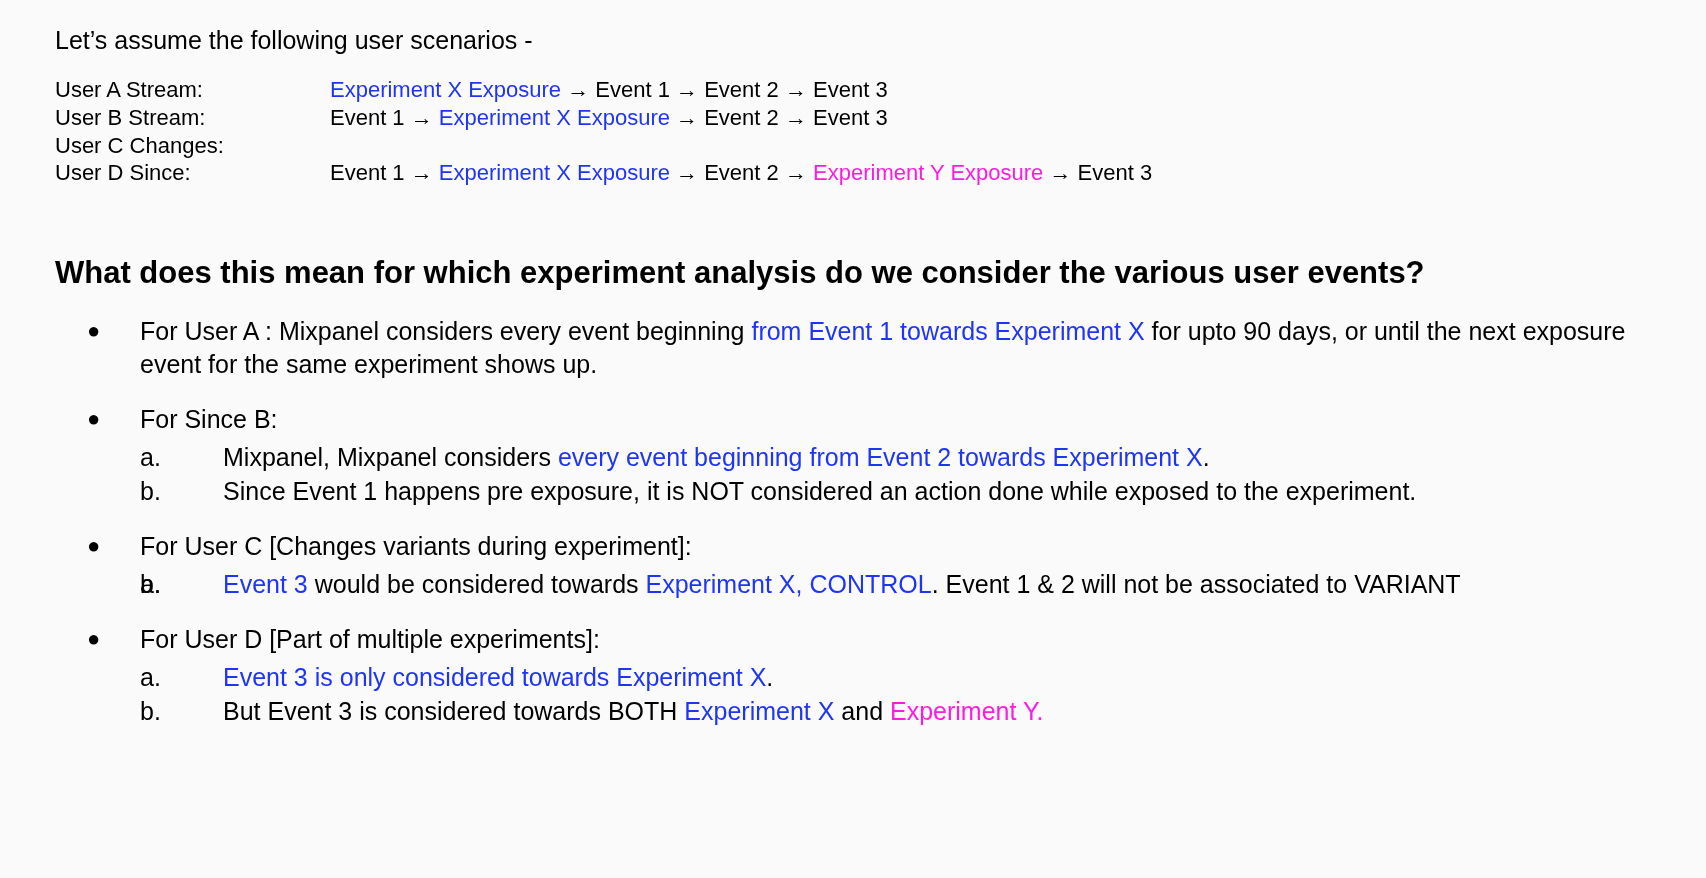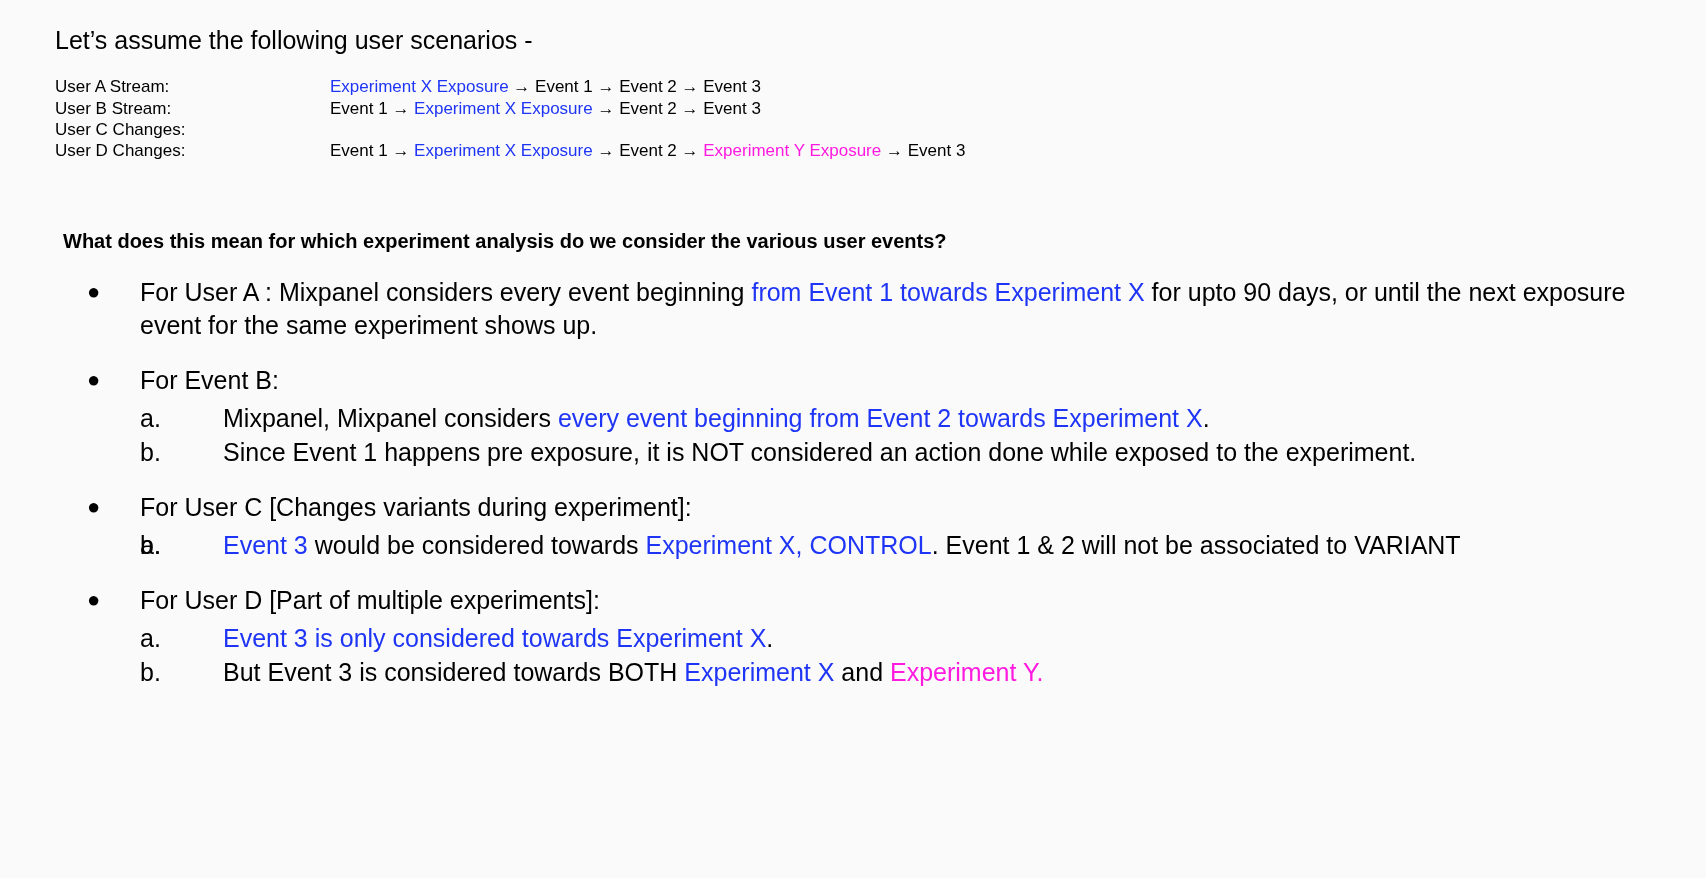--- a/index.html
+++ b/index.html
@@ -25,38 +25,38 @@
     font-size: 25px;
     line-height: 1.45;
     margin: 0 0 18px 0;
   }
   .streams {
     margin: 0 0 6px 0;
   }
   .stream-row {
     display: flex;
     align-items: baseline;
-    font-size: 17px;
+    font-size: 22px;
     line-height: 1.26;
     white-space: nowrap;
   }
   .stream-label {
     width: 275px;
     flex: 0 0 275px;
     color: #000;
   }
   .stream-flow {
     color: #000;
   }
   .blue { color: #1f35f5; }
   .magenta { color: #ff1ae0; }
   .question {
-    font-size: 20px;
+    font-size: 31px;
     font-weight: bold;
-    margin: 66px 0 0 8px;
+    margin: 66px 0 0 0;
     line-height: 1.3;
   }
   ul.outer {
     list-style: none;
     margin: 22px 0 0 0;
     padding: 0;
   }
   ul.outer > li {
     position: relative;
     padding-left: 85px;
@@ -104,30 +104,30 @@
         <div class="stream-flow"><span class="blue">Experiment X Exposure</span><span> → </span><span>Event 1</span><span> → </span><span>Event 2</span><span> → </span><span>Event 3</span></div>
       </div>
       <div class="stream-row">
         <div class="stream-label">User B Stream:</div>
         <div class="stream-flow"><span>Event 1</span><span> → </span><span class="blue">Experiment X Exposure</span><span> → </span><span>Event 2</span><span> → </span><span>Event 3</span></div>
       </div>
       <div class="stream-row">
         <div class="stream-label">User C Changes:</div>
       </div>
       <div class="stream-row">
-        <div class="stream-label">User D Changes:</div>
+        <div class="stream-label">User D Since:</div>
         <div class="stream-flow"><span>Event 1</span><span> → </span><span class="blue">Experiment X Exposure</span><span> → </span><span>Event 2</span><span> → </span><span class="magenta">Experiment Y Exposure</span><span> → </span><span>Event 3</span></div>
       </div>
     </div>
 
   <p class="question">What does this mean for which experiment analysis do we consider the various user events?</p>
 
   <ul class="outer">
       <li><span class="bullet">●</span><span class="txt"><span>For User A : Mixpanel considers every event beginning </span><span class="blue">from Event 1 towards Experiment X</span><span> for upto 90 days, or until the next exposure event for the same experiment shows up.</span></span></li>
-      <li><span class="bullet">●</span><span class="txt"><span>For Event B:</span></span><ol class="inner">
+      <li><span class="bullet">●</span><span class="txt"><span>For Since B:</span></span><ol class="inner">
           <li><span class="marker">a.</span><span class="txt"><span>Mixpanel, Mixpanel considers </span><span class="blue">every event beginning from Event 2 towards Experiment X</span><span>.</span></span></li>
           <li><span class="marker">b.</span><span class="txt"><span>Since Event 1 happens pre exposure, it is NOT considered an action done while exposed to the experiment.</span></span></li>
         </ol></li>
       <li><span class="bullet">●</span><span class="txt"><span>For User C [Changes variants during experiment]:</span></span><ol class="inner">
           <li><span class="marker">a.</span></li>
           <li><span class="marker">b.</span><span class="txt"><span class="blue">Event 3</span><span> would be considered towards </span><span class="blue">Experiment X, CONTROL</span><span>. Event 1 &amp; 2 will not be associated to VARIANT</span></span></li>
         </ol></li>
       <li><span class="bullet">●</span><span class="txt"><span>For User D [Part of multiple experiments]:</span></span><ol class="inner">
           <li><span class="marker">a.</span><span class="txt"><span class="blue">Event 3 is only considered towards Experiment X</span><span>.</span></span></li>
           <li><span class="marker">b.</span><span class="txt"><span>But Event 3 is considered towards BOTH </span><span class="blue">Experiment X</span><span> and </span><span class="magenta">Experiment Y.</span></span></li>

